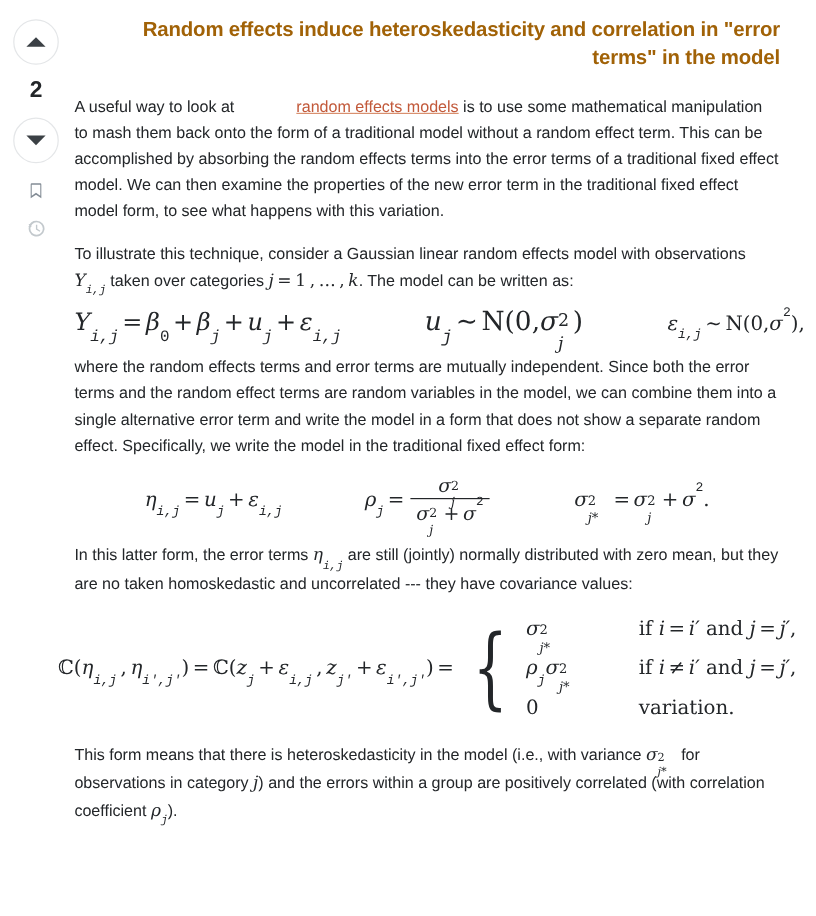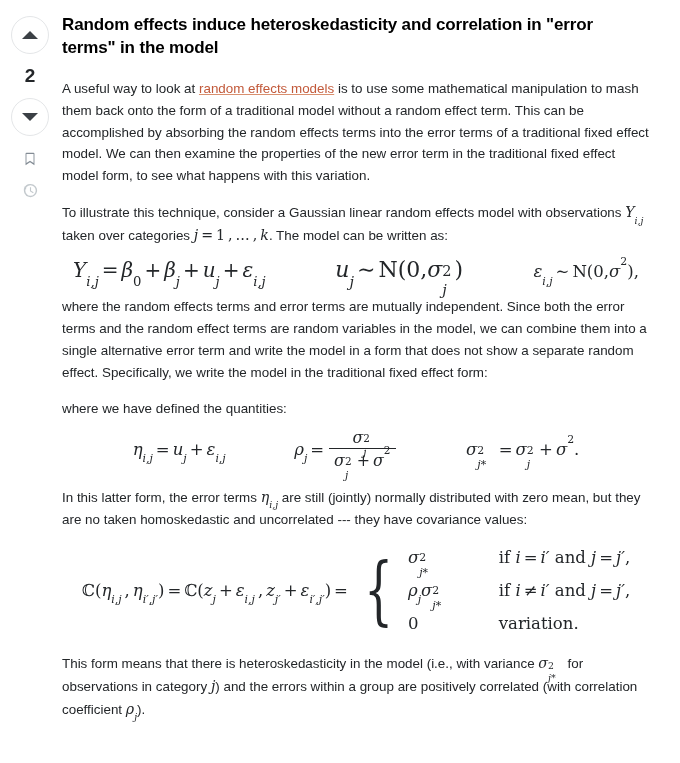--- a/index.html
+++ b/index.html
@@ -79,36 +79,38 @@
     flex: 1 1 auto;
     padding: 14px 30px 0 2px;
     min-width: 0;
   }
 
   h1.post-title {
     font-family: "Liberation Sans", sans-serif;
     font-size: 17px;
     line-height: 1.35;
     font-weight: bold;
-    color: #000000;
+    color: #a16207;
     margin: 0 0 18px 0;
     letter-spacing: -0.15px;
+    text-align: right;
   }
 
   p.para {
     font-size: 13.4px;
     line-height: 1.63;
     margin: 0 0 14px 0;
     color: #232629;
   }
   p.para.tight { margin-bottom: 10px; }
 
   a.inline-link {
     color: #c2593a;
     text-decoration-color: #d9906f;
+    margin-left: 48px;
   }
 
   
   .math, .mathblock {
     font-family: "DejaVu Serif", "Liberation Serif", serif;
     color: #232629;
   }
   .mathblock {
     text-align: center;
     font-size: 16.5px;
@@ -121,20 +123,21 @@
   }
   .mi { font-style: italic; }
   .mup { font-style: normal; }
   .mo { font-style: normal; padding: 0 3px; }
   .gap-xwide { display: inline-block; width: 58px; }
 
   sub, sup {
     font-size: 66%;
     line-height: 0;
     position: relative;
+    font-family: Liberation Mono, monospace;
   }
   sub { bottom: -0.28em; }
   sup { top: -0.55em; }
 
   
   .stack {
     display: inline-block;
     position: relative;
     vertical-align: baseline;
     width: 0;
@@ -257,21 +260,20 @@
       </span>
       <span class="gap-xwide"></span>
       <span class="math" style="font-size:16.5px">
         <span class="mi">ε</span><sub class="mi">i,j</sub><span class="mo">∼</span><span class="mup">N(0,</span><span class="mi">σ</span><sup class="mup">2</sup><span class="mup">),</span>
       </span>
     </div>
 
     <p class="para">where the random effects terms and error terms are mutually independent. Since both the error terms and the random effect terms are random variables in the model, we can combine them into a single alternative error term and write the model in a form that does not show a separate random effect. Specifically, we write the model in the traditional fixed effect form:</p>
 
 
-    <p class="para tight">where we have defined the quantities:</p>
 
     <div class="mathblock">
       <span class="math" style="font-size:16.5px">
         <span class="mi">η</span><sub class="mi">i,j</sub><span class="mo">=</span><span class="mi">u</span><sub class="mi">j</sub><span class="mo">+</span><span class="mi">ε</span><sub class="mi">i,j</sub>
       </span>
       <span class="gap-xwide"></span>
       <span class="math" style="font-size:16.5px">
         <span class="mi">ρ</span><sub class="mi">j</sub><span class="mo">=</span><span class="frac"><span class="num"><span class="mi">σ</span><span class="stack"><span class="s-sup">2</span><span class="s-sub">j</span></span><span class="stack-pad"></span></span><span class="den"><span class="mi">σ</span><span class="stack"><span class="s-sup">2</span><span class="s-sub">j</span></span><span class="stack-pad"></span><span class="mo">+</span><span class="mi">σ</span><sup class="mup">2</sup></span></span>
       </span>
       <span class="gap-xwide"></span>

